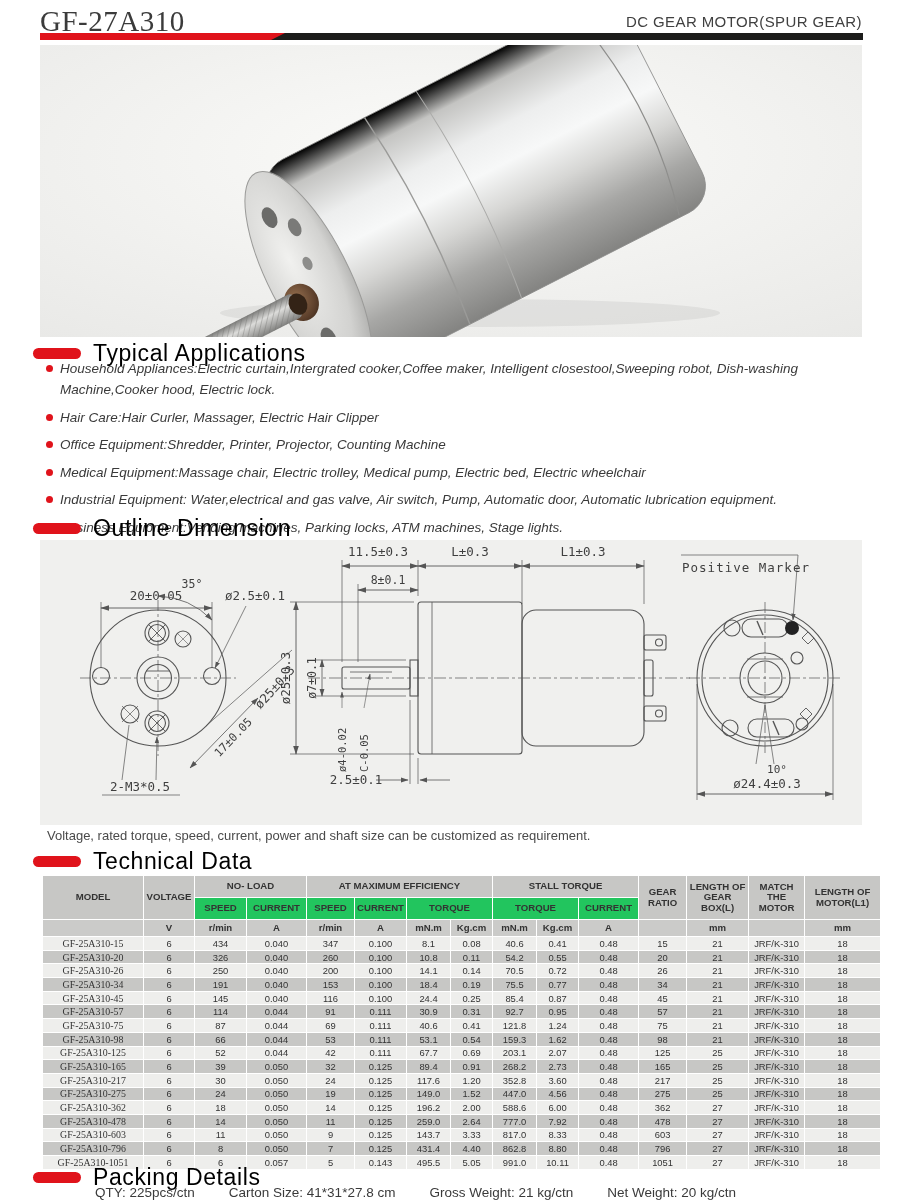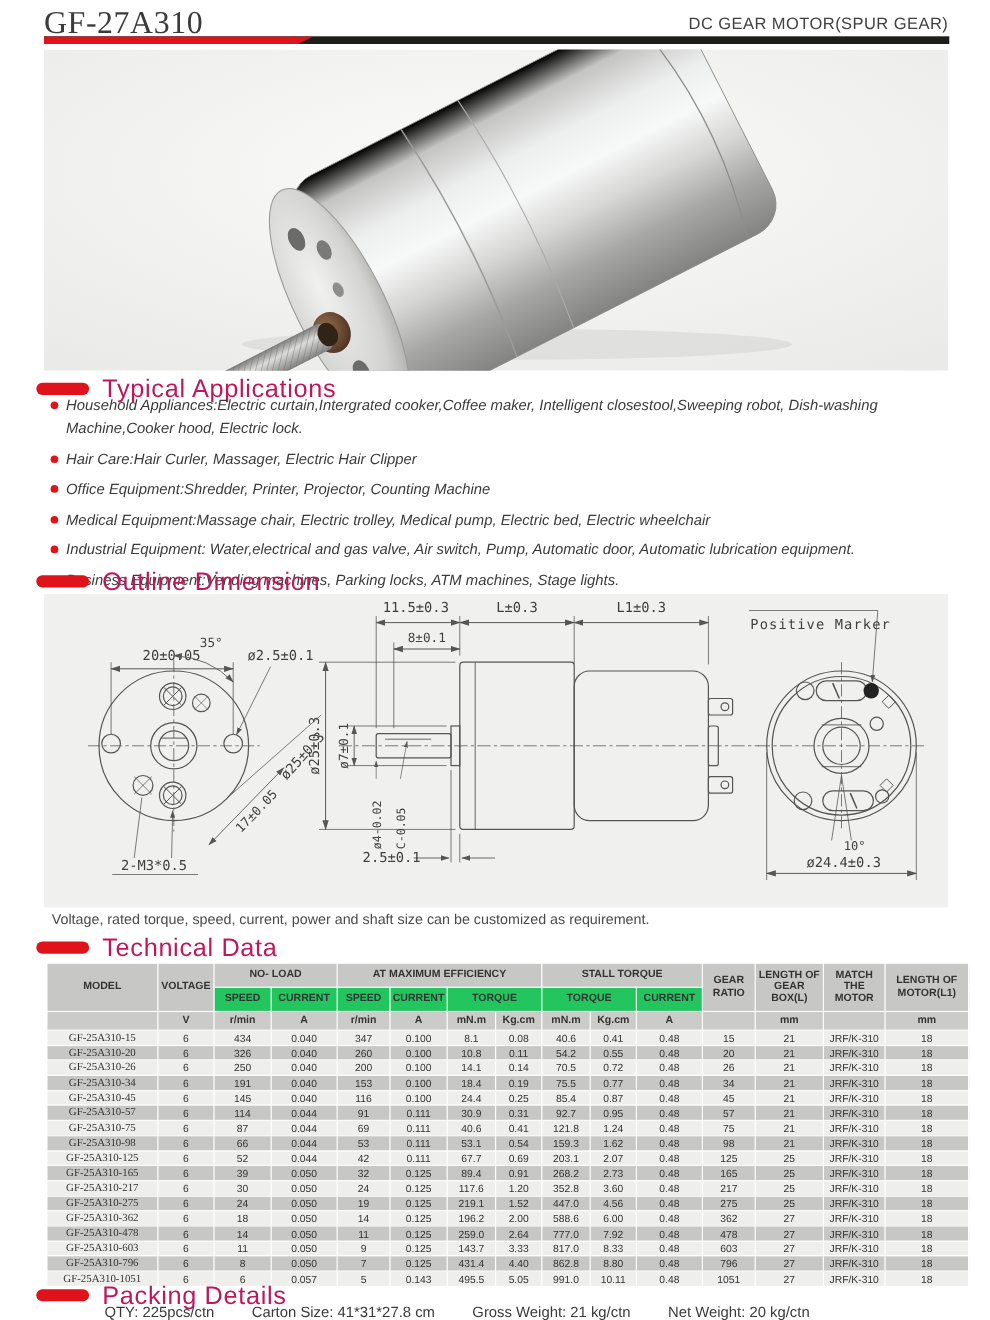--- a/index.html
+++ b/index.html
@@ -13,21 +13,21 @@
   .rule{position:absolute;left:40px;right:37px;top:33px;height:7px;background:#1d1d1b;}
   .rule .red{position:absolute;left:0;top:0;bottom:0;width:245px;background:#e0131b;clip-path:polygon(0 0,100% 0,calc(100% - 14px) 100%,0 100%);}
 
   
   .photo-panel{position:absolute;left:40px;top:45px;width:822px;height:292px;}
   .dwg-panel{position:absolute;left:40px;top:540px;width:822px;height:285px;background:#f0f0ee;}
 
   
   .sec{position:absolute;left:33px;height:30px;display:flex;align-items:center;}
   .sec .bar{width:48px;height:11px;background:#e0131b;border-radius:6px;margin-right:12px;flex:none;}
-  .sec h2{margin:0;font-weight:400;font-size:23px;letter-spacing:.6px;color:#be185d;}
+  .sec h2{margin:0;font-weight:400;font-size:23px;letter-spacing:.6px;color:#000000;}
   #sec-apps{top:338px;}
   #sec-outline{top:513px;}
   #sec-tech{top:846px;}
   #sec-pack{top:1162px;}
 
   
   .apps{position:absolute;left:46px;top:358px;width:820px;margin:0;padding:0;list-style:none;}
   .apps li{position:relative;padding-left:14px;font-size:13.5px;line-height:21px;margin-bottom:6.5px;color:#3a3a3a;font-style:italic;}
   .apps li .dot{position:absolute;left:0;top:7px;width:7px;height:7px;border-radius:50%;background:#e0131b;}
 
@@ -513,21 +513,21 @@
           <td>JRF/K-310</td>
           <td>18</td>
         </tr>
         <tr>
           <td>GF-25A310-275</td>
           <td>6</td>
           <td>24</td>
           <td>0.050</td>
           <td>19</td>
           <td>0.125</td>
-          <td>219.1</td>
+          <td>149.0</td>
           <td>1.52</td>
           <td>447.0</td>
           <td>4.56</td>
           <td>0.48</td>
           <td>275</td>
           <td>25</td>
           <td>JRF/K-310</td>
           <td>18</td>
         </tr>
         <tr>

